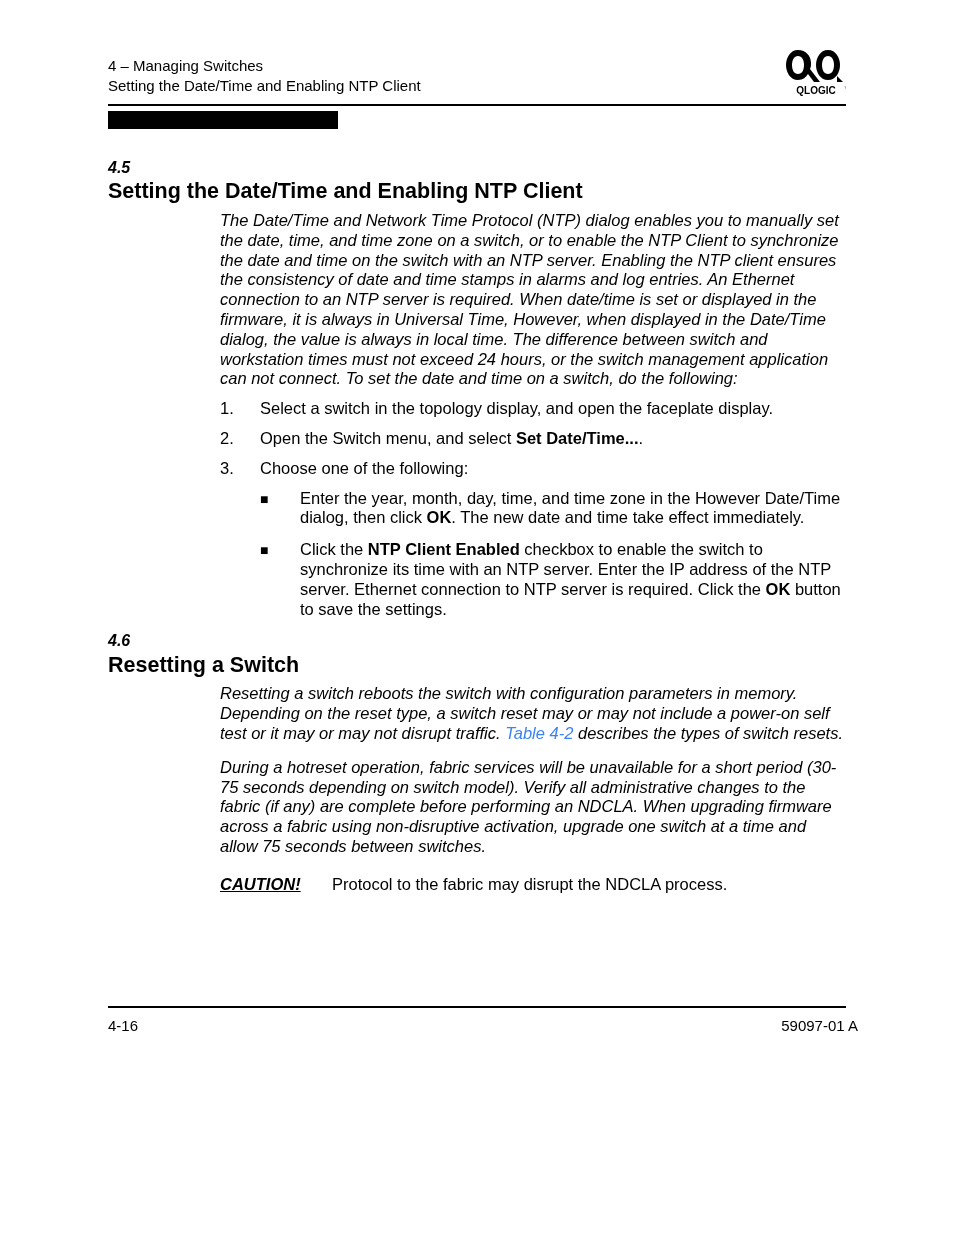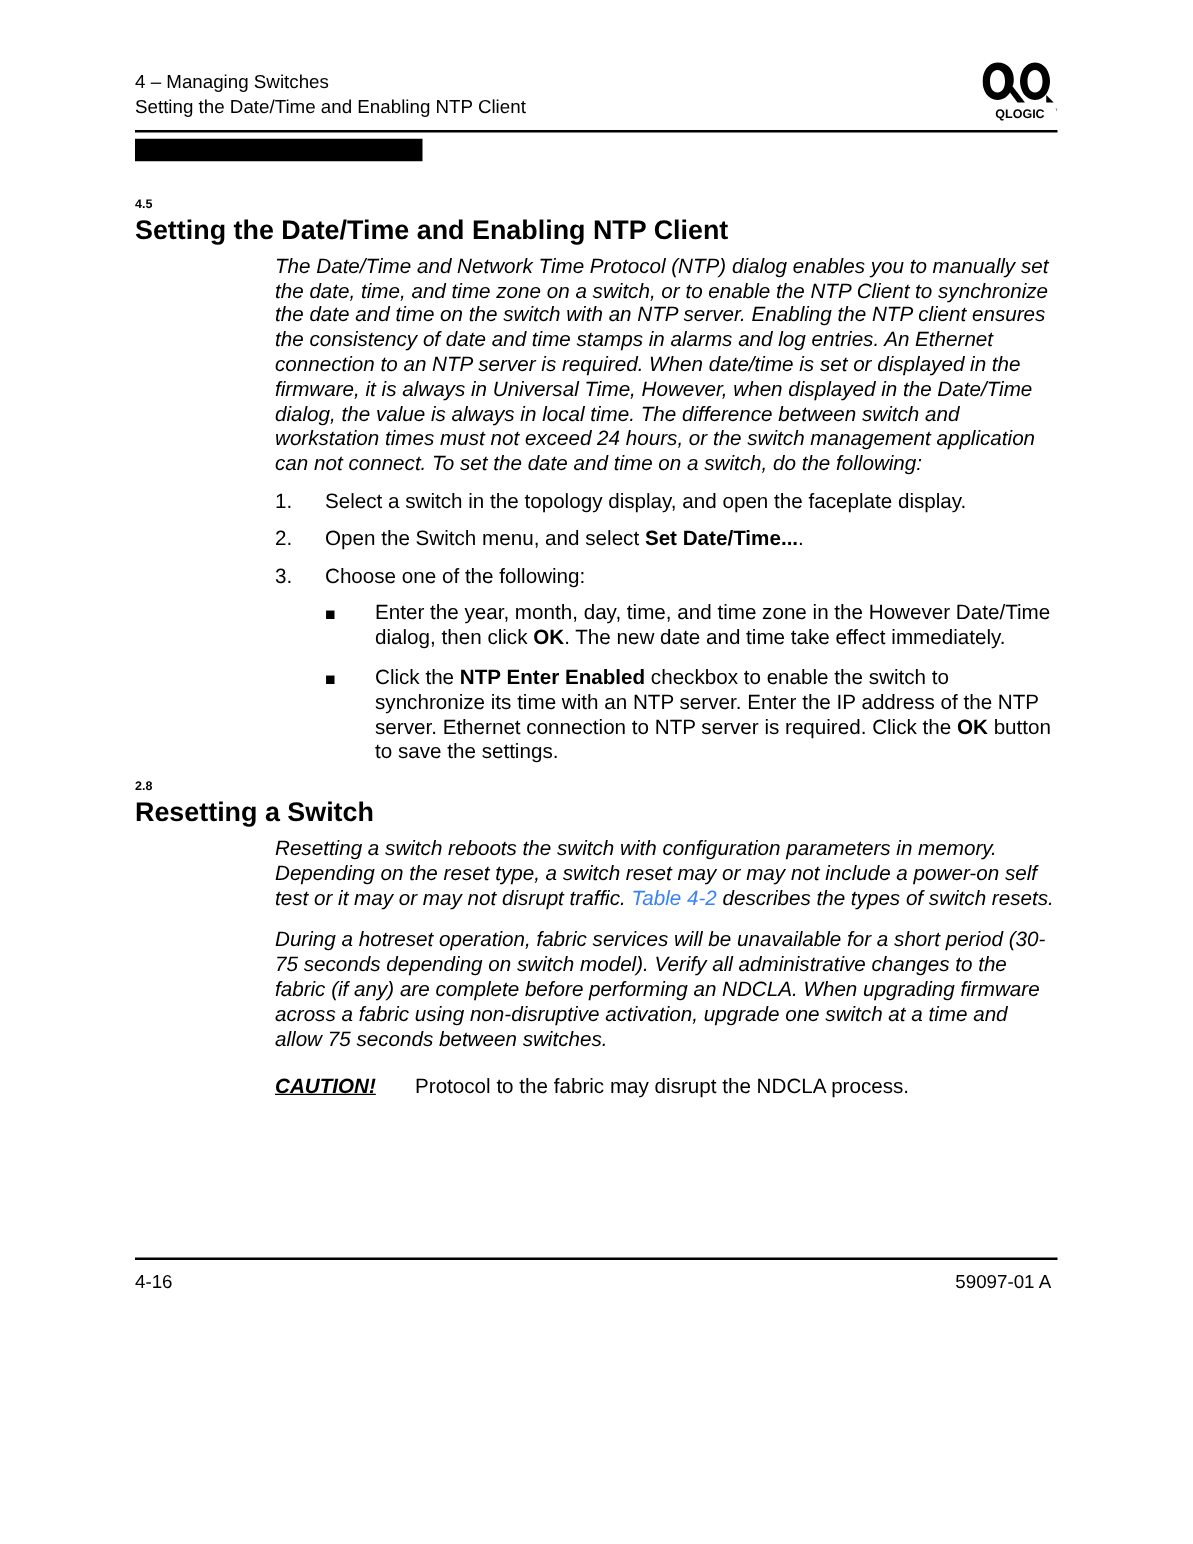--- a/index.html
+++ b/index.html
@@ -51,22 +51,23 @@
   }
   .content {
     position: absolute;
     top: 158px;
     left: 108px;
     width: 738px;
     font-size: 16.5px;
     line-height: 1.2;
   }
   .secnum {
+    font-style: italic;
     font-weight: bold;
-    font-size: 10px;
+    font-size: 16px;
     margin-bottom: 2px;
   }
   h2 {
     font-size: 21.5px;
     font-weight: bold;
     margin: 0 0 6px 0;
   }
   .indent-block {
     margin-left: 112px;
   }
@@ -119,21 +120,21 @@
   .footer-rule {
     position: absolute;
     left: 108px;
     right: 108px;
     bottom: 88px;
     border-top: 2px solid #000;
   }
   .footer {
     position: absolute;
     left: 108px;
-    right: 113px;
+    right: 96px;
     bottom: 62px;
     font-size: 15px;
     display: flex;
     justify-content: space-between;
   }
 </style>
 </head>
 <body>
 
 <div class="page">
@@ -188,27 +189,27 @@
       <ul class="bullets">
         <li>
           <span class="sq">■</span>
           <span class="txt">
             <span>Enter the year, month, day, time, and time zone in the However Date/Time dialog, then click </span><b>OK</b><span>. The new date and time take effect immediately.</span>
           </span>
         </li>
         <li>
           <span class="sq">■</span>
           <span class="txt">
-            <span>Click the </span><b>NTP Enter Enabled</b><span> checkbox to enable the switch to synchronize its time with an NTP server. Enter the IP address of the NTP server. Ethernet connection to NTP server is required. Click the </span><b>OK</b><span> button to save the settings.</span>
+            <span>Click the </span><b>NTP Client Enabled</b><span> checkbox to enable the switch to synchronize its time with an NTP server. Enter the IP address of the NTP server. Ethernet connection to NTP server is required. Click the </span><b>OK</b><span> button to save the settings.</span>
           </span>
         </li>
       </ul>
     </div>
 
-    <div class="secnum" style="margin-top:4px">2.8</div>
+    <div class="secnum" style="margin-top:4px">4.6</div>
     <h2>Resetting a Switch</h2>
     <div class="indent-block">
       <div class="para">
         <span>Resetting a switch reboots the switch with configuration parameters in memory. Depending on the reset type, a switch reset may or may not include a power-on self test or it may or may not disrupt traffic. </span><span class="link">Table 4-2</span><span> describes the types of switch resets.</span>
       </div>
       <div class="para" style="margin-top:14px">During a hotreset operation, fabric services will be unavailable for a short period (30-75 seconds depending on switch model). Verify all administrative changes to the fabric (if any) are complete before performing an NDCLA. When upgrading firmware across a fabric using non-disruptive activation, upgrade one switch at a time and allow 75 seconds between switches.</div>
 
       <div class="caution-row">
         <div class="caution-label">
           <span style="text-decoration: underline;">CAUTION!</span>

